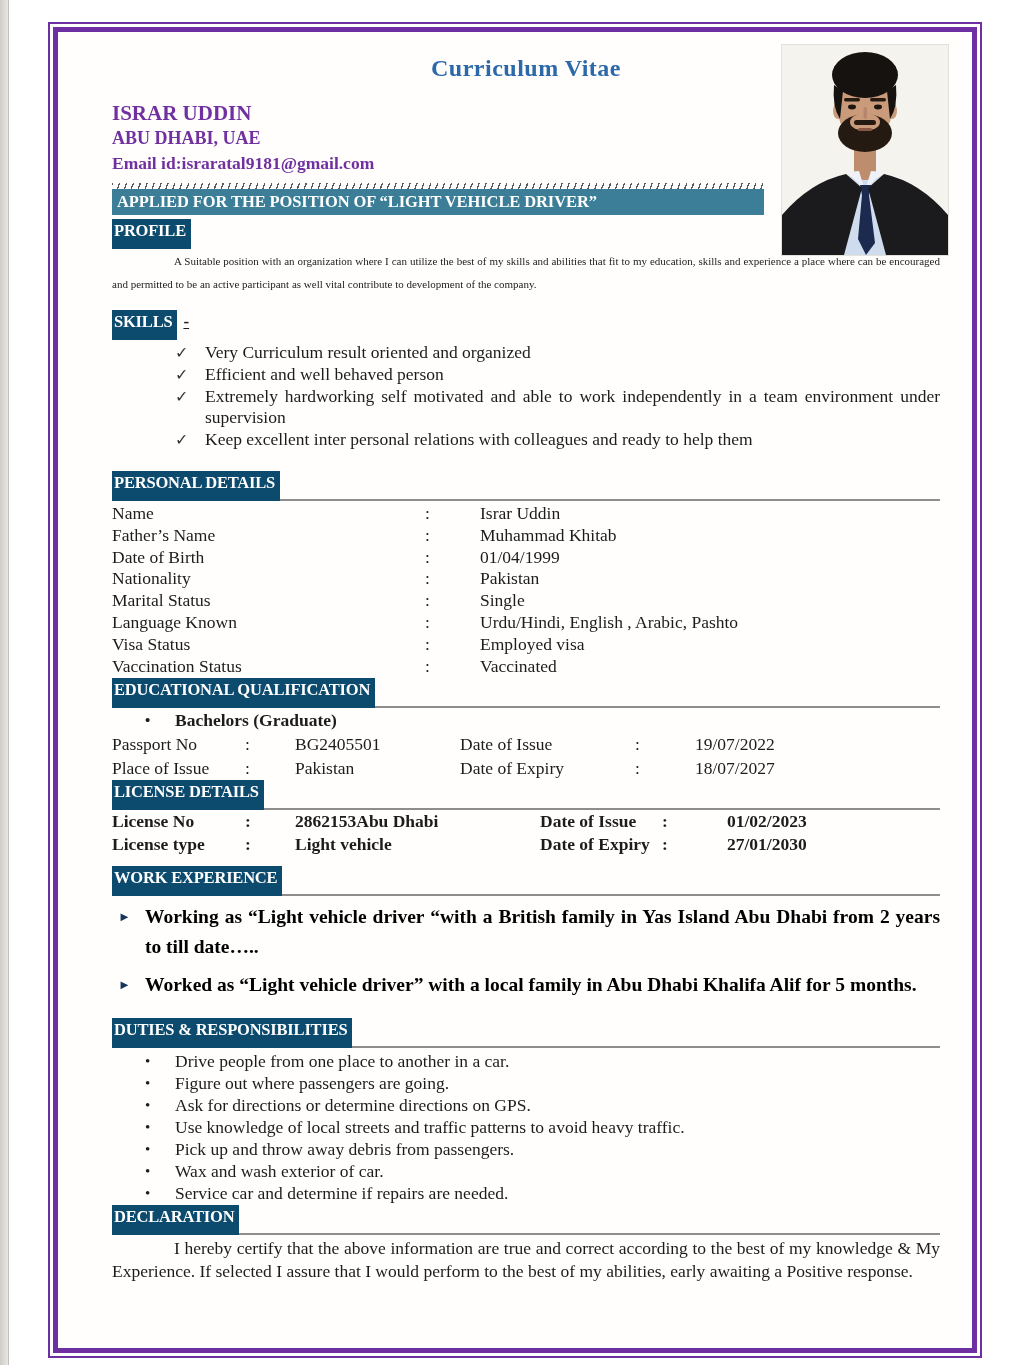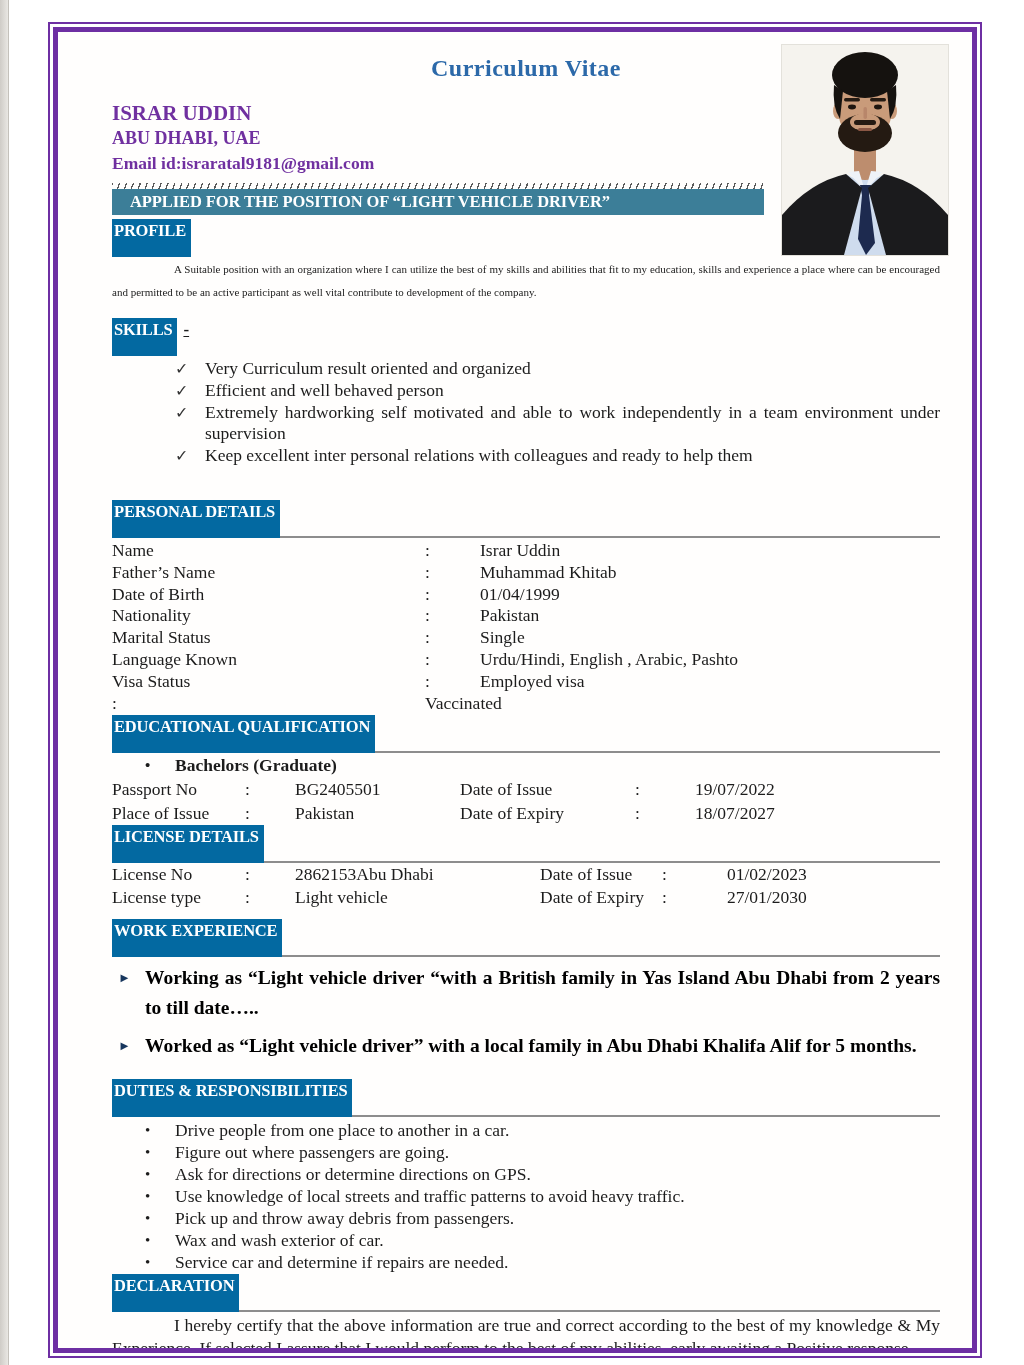--- a/index.html
+++ b/index.html
@@ -23,55 +23,55 @@
   .title{margin:8px 0 0 0;font-size:24px;line-height:44px;font-weight:bold;
     color:#2c69a9;text-align:center;letter-spacing:.5px;}
   .name{margin-top:10px;font-size:21px;line-height:26px;font-weight:bold;color:#7030a0;}
   .city{font-size:18px;line-height:25px;font-weight:bold;color:#7030a0;}
   .contact{font-size:17.5px;line-height:25px;font-weight:bold;color:#7030a0;}
 
   .hatch{margin-top:5px;width:652px;height:8px;
     background:repeating-linear-gradient(110deg,#5a5a5a 0 1.3px,transparent 1.3px 6.5px);
     background-size:auto 6px;background-repeat:repeat-x;background-position:bottom;}
   .banner{width:652px;height:26px;line-height:26px;background:#3c7e98;color:#fff;
-    font-weight:bold;font-size:16.5px;padding-left:18px;box-sizing:border-box;letter-spacing:-.1px;}
-
-  .sec-label{display:inline-block;background:#0369a1;color:#fff;font-weight:bold;
-    font-size:16.5px;line-height:21px;padding:1px 5px 16px 2px;letter-spacing:-.2px;text-align:center;}
+    font-weight:bold;font-size:16.5px;padding-left:5px;box-sizing:border-box;letter-spacing:-.1px;}
+
+  .sec-label{display:inline-block;background:#0c4a6e;color:#fff;font-weight:bold;
+    font-size:16.5px;line-height:21px;padding:1px 5px 8px 2px;letter-spacing:-.2px;text-align:center;}
   .sec-head{border-bottom:2px solid #8d8d8d;}
   .sec-head .sec-label{margin-bottom:-2px;}
   .profile-label{margin-top:4px;}
   .skills-head{margin-top:14px;}
   .skills-suffix{font-weight:bold;text-decoration:underline;margin-left:6px;font-size:17px;}
 
   .profile-text{margin:1px 0 0 0;font-size:11px;line-height:23px;text-align:justify;
     text-indent:62px;}
 
   .skills-list{margin-top:2px;}
   .check-item{display:grid;grid-template-columns:30px auto;padding-left:63px;
     font-size:17.5px;line-height:21.8px;text-align:justify;}
   .check-mark{color:#333;font-size:16px;}
 
-  .personal-head{margin-top:33px;}
+  .personal-head{margin-top:20px;}
   .pd-rows{margin-top:2px;}
   .pd-row{display:grid;grid-template-columns:313px 55px auto;font-size:17.5px;line-height:21.8px;}
 
   .edu-head{margin-top:1px;}
   .bullet-item{display:grid;grid-template-columns:30px auto;padding-left:33px;
     font-size:17.5px;line-height:22px;}
   .edu-list .bullet-item{font-weight:bold;line-height:24px;}
   .bullet-mark{font-size:15px;}
 
   .pp-head{margin-top:1px;}
   .pp-rows{margin-top:1px;}
   .pp-row{display:grid;grid-template-columns:133px 50px 165px 175px 60px auto;
     font-size:17.5px;line-height:23.5px;}
   .lic-rows{margin-top:0;}
   .lic-row{display:grid;grid-template-columns:133px 50px 245px 122px 65px auto;
-    font-size:17.5px;line-height:22.5px;}
+    font-size:17.5px;line-height:22.5px;font-weight:bold;}
 
   .work-head{margin-top:11px;}
   .work-list{margin-top:6px;}
   .work-item{display:grid;grid-template-columns:27px auto;padding-left:6px;
     font-size:19.5px;line-height:30px;font-weight:bold;color:#000;text-align:justify;
     margin-bottom:8px;}
   .arrow-mark{color:#17365d;font-size:13px;line-height:30px;}
 
   .duties-head{margin-top:18px;}
   .duties-list{margin-top:2px;}
@@ -199,20 +199,21 @@
             <span>Urdu/Hindi, English , Arabic, Pashto</span>
           </div>
 
           <div class="pd-row">
             <span>Visa Status</span>
             <span>:</span>
             <span>Employed visa</span>
           </div>
 
           <div class="pd-row">
+            <span>Vaccination Status</span>
             <span>:</span>
             <span>Vaccinated</span>
           </div>
         </div>
 
       <div class="sec-head edu-head">
         <span class="sec-label">EDUCATIONAL QUALIFICATION</span>
       </div>
       <div class="edu-list">
 

